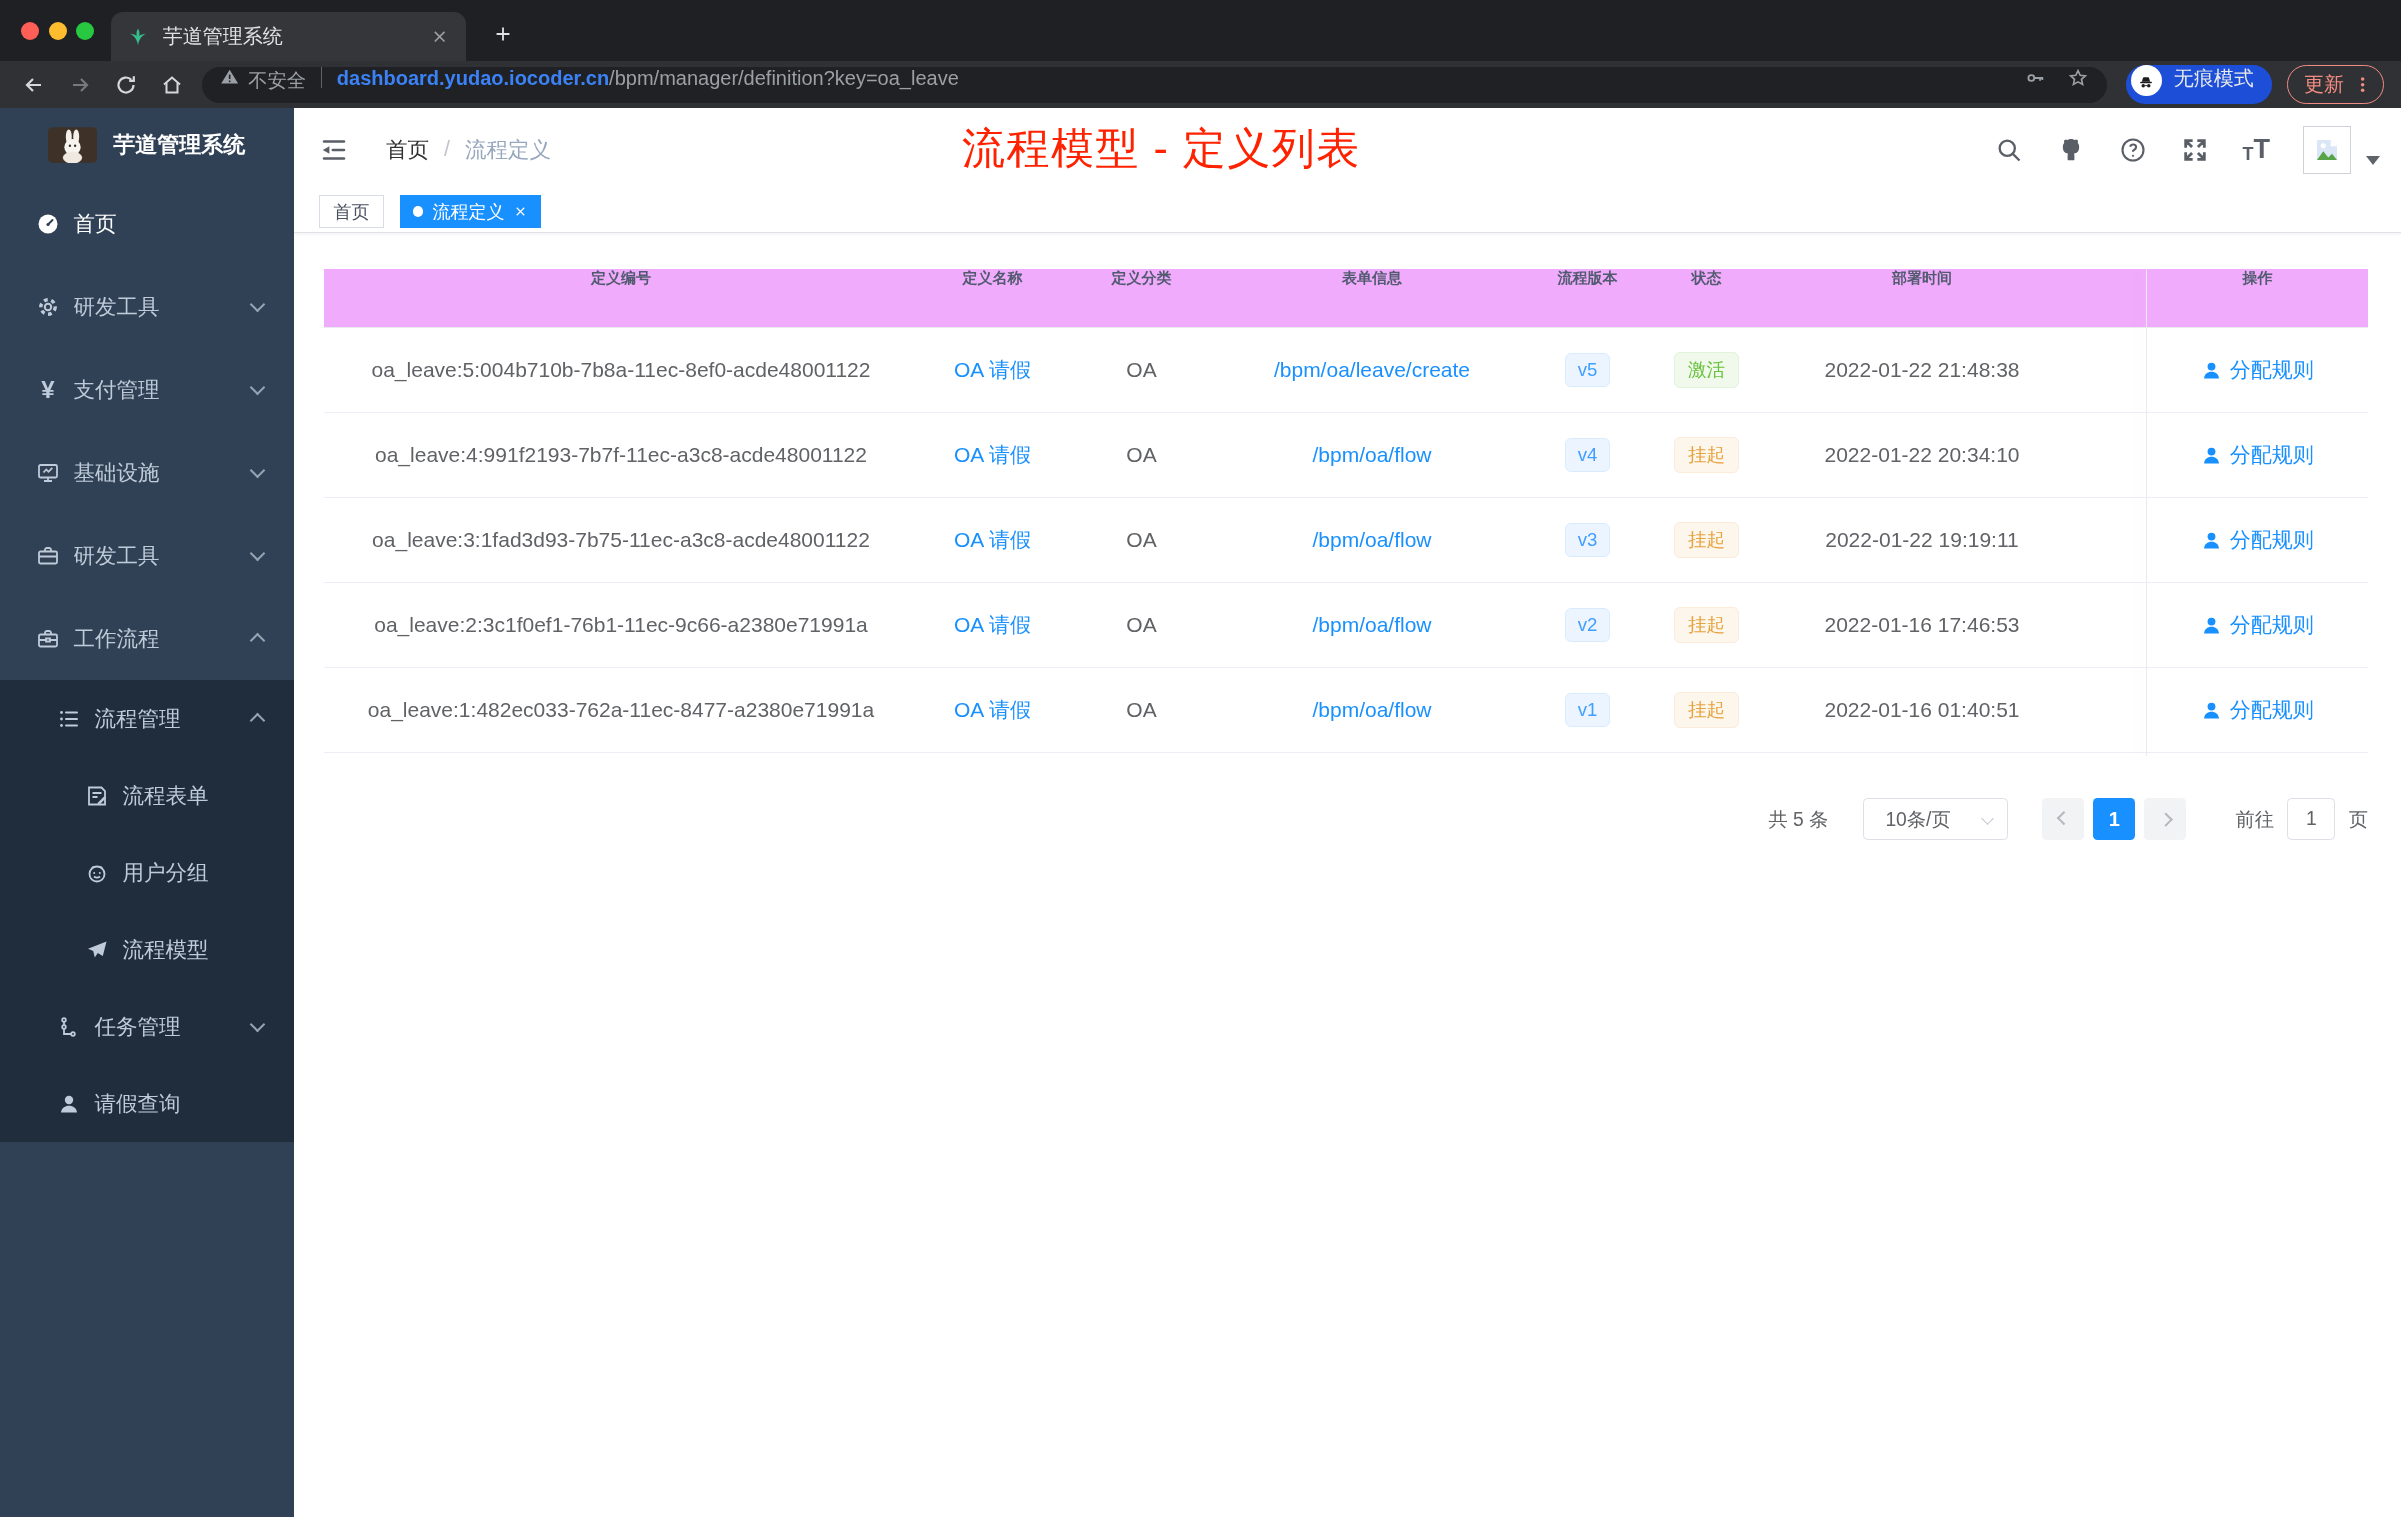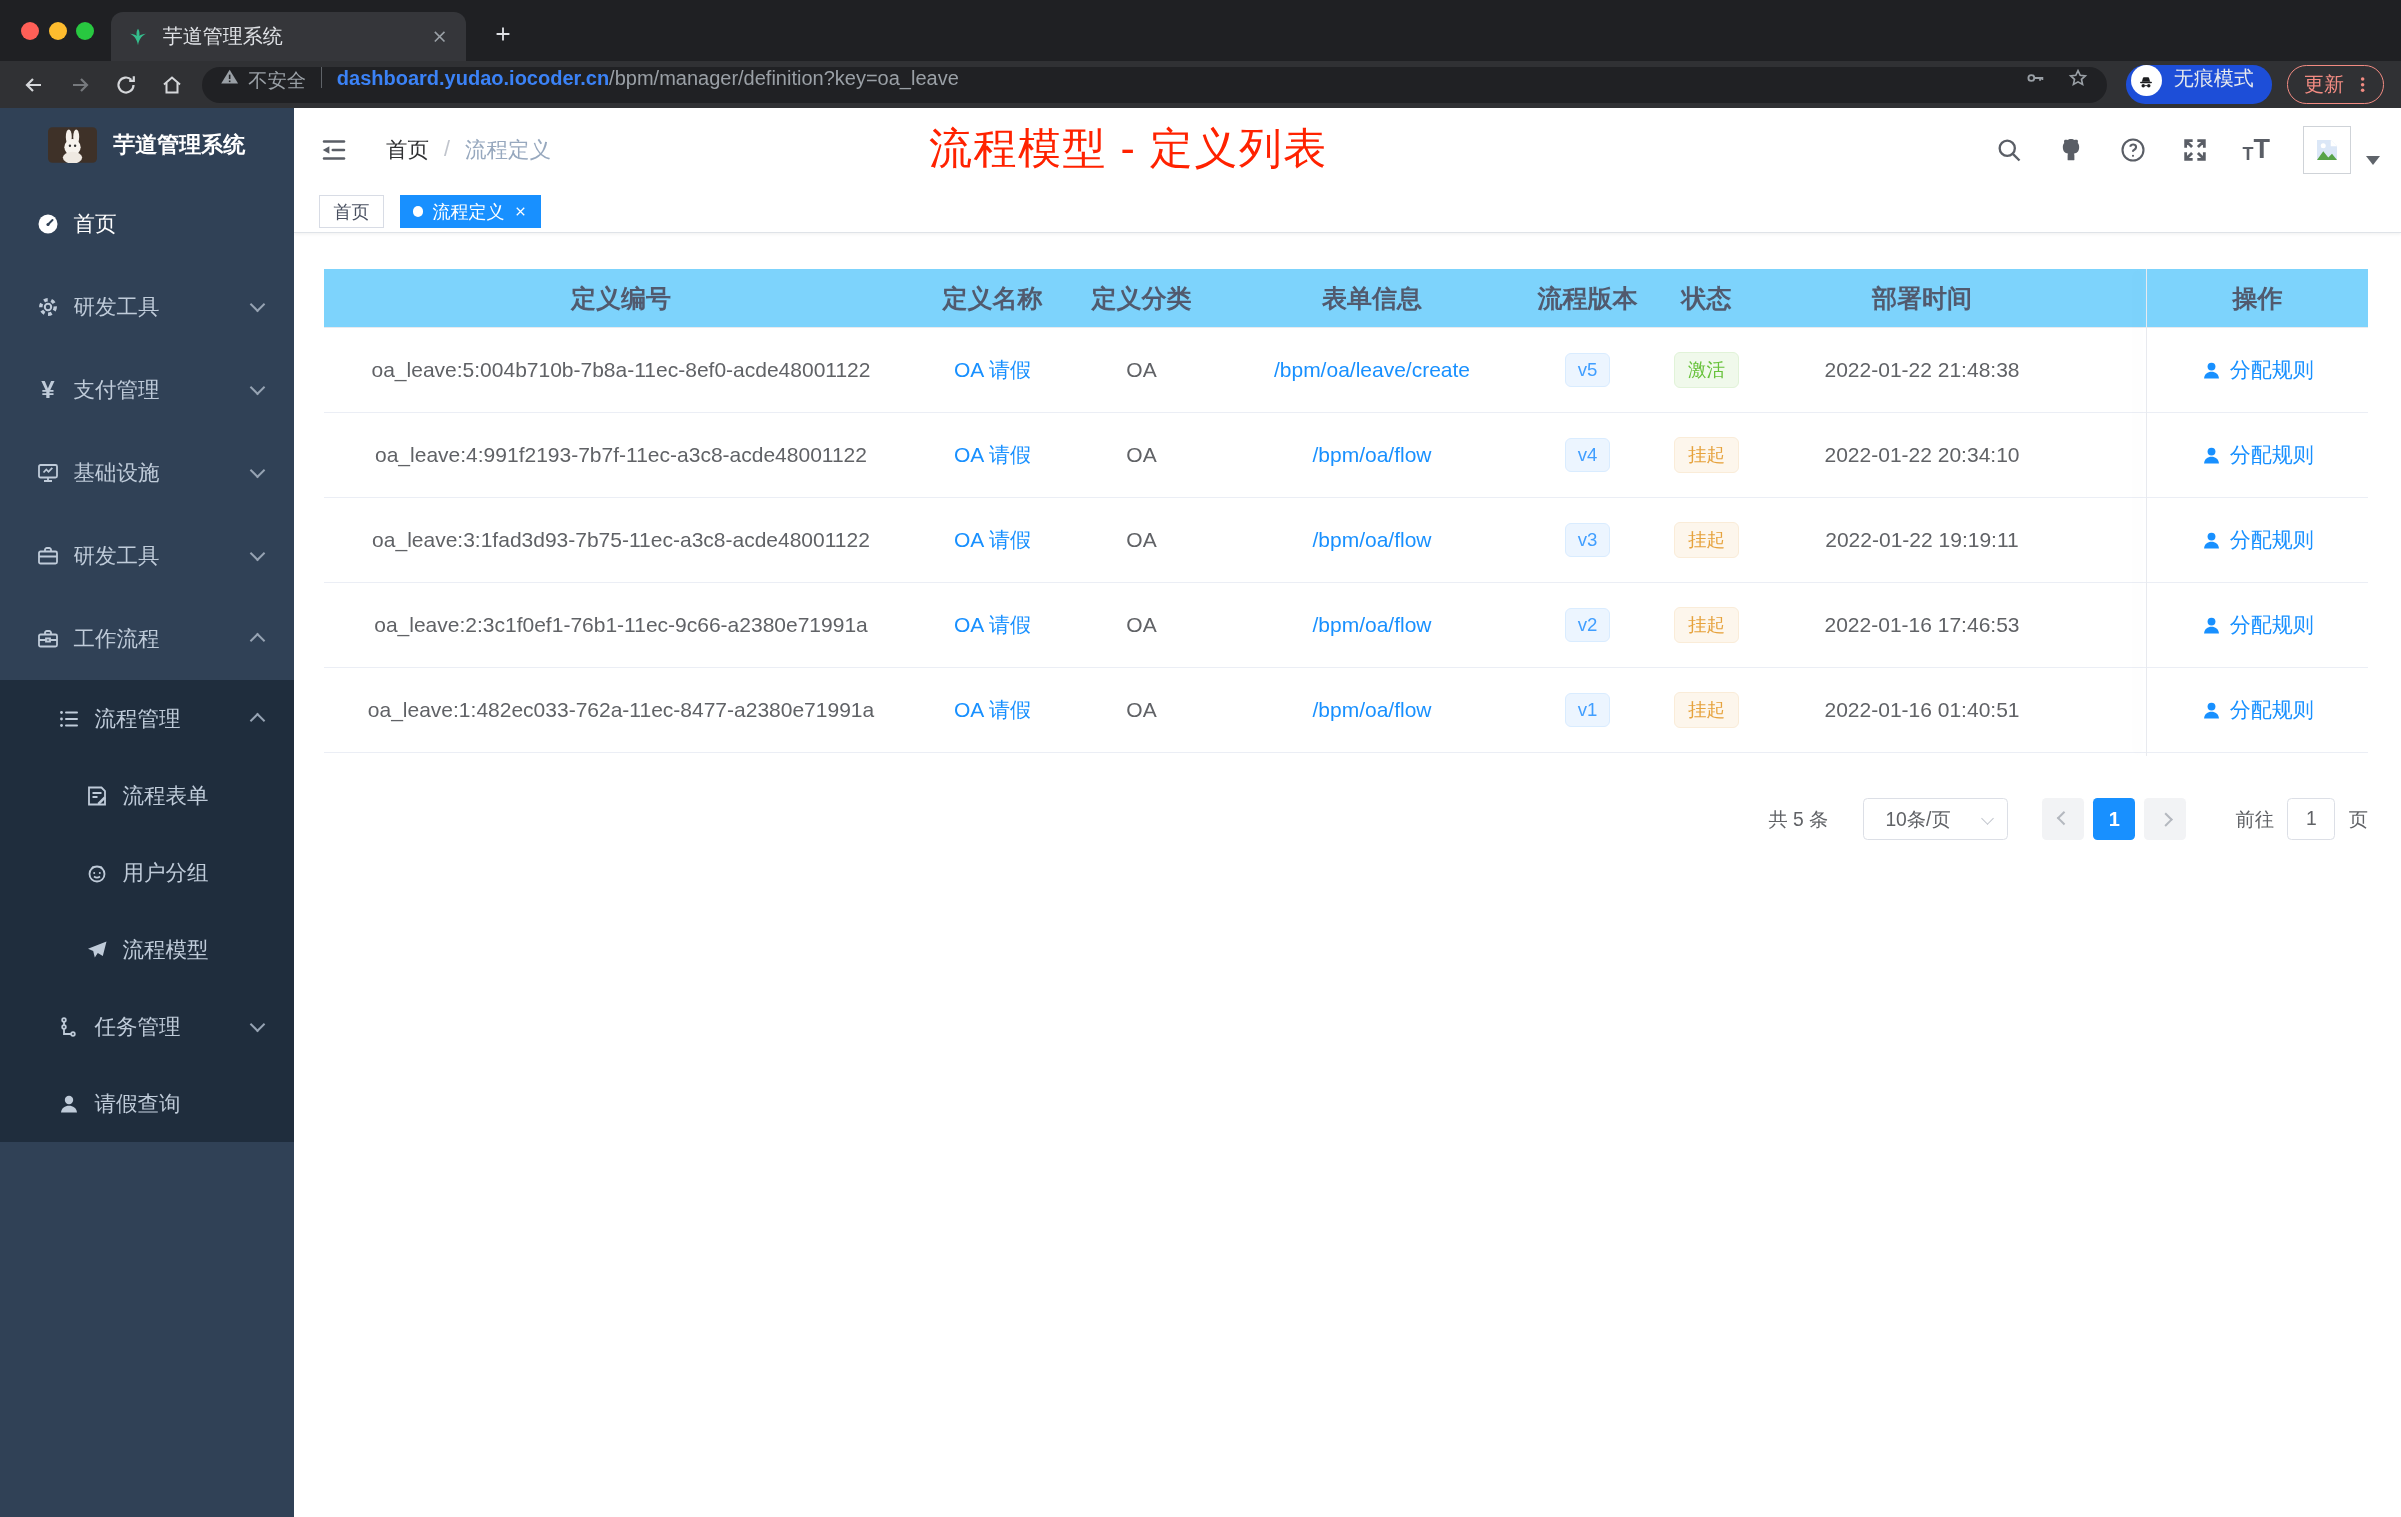--- a/index.html
+++ b/index.html
@@ -66,32 +66,32 @@
   .bc-sep{color:#c0c4cc;margin:0 15px}
   .bc-cur{color:#97a8be}
   .nav-right{margin-left:auto;display:flex;align-items:center;margin-right:21px}
   .hicon{width:28px;height:28px;color:#5a5e66;margin-left:34px;flex:none}
   .tt{margin-left:34px;color:#5a5e66;font-weight:700;display:flex;align-items:flex-end;line-height:1}
   .tt .t-small{font-size:18px}
   .tt .t-big{font-size:27px}
   .avatar-box{width:48px;height:48px;border:1.5px solid #cfd3d8;background:#fff;margin-left:33px;display:flex;align-items:center;justify-content:center}
   .avatar-box svg{width:30px;height:30px}
   .caret{width:0;height:0;border-left:7.4px solid transparent;border-right:7.4px solid transparent;border-top:9px solid #5f646b;margin-left:15px;margin-top:22px}
-  .red-title{position:absolute;left:635px;top:12px;font-size:43px;font-weight:500;color:#ff2200;letter-spacing:1.5px;white-space:nowrap}
+  .red-title{position:absolute;left:668px;top:12px;font-size:43px;font-weight:500;color:#ff2200;letter-spacing:1.5px;white-space:nowrap}
 
   .tags-bar{height:42px;display:flex;align-items:center;padding-left:25px;border-bottom:0.7px solid #dfe3e8;box-shadow:0 1.5px 3px rgba(0,0,0,.05);position:relative;background:#fff}
   .tag{height:33px;display:flex;align-items:center;font-size:18px;padding:0 13.4px;border:0.7px solid #d8dce5;background:#fff;color:#495060;cursor:pointer}
   .tag + .tag{margin-left:16.3px}
   .tag.active{background:#1890ff;border-color:#1890ff;color:#fff;padding:0 12px}
   .tag-dot{width:10.4px;height:10.4px;border-radius:50%;background:#fff;margin-right:9px}
   .tag-close{width:15px;height:15px;margin-left:9px;color:#fff}
 
   .content{padding:36px 33px 0 30px}
   .table{position:relative;width:100%}
-  .t-head{display:flex;height:59px;background:#7dd3fc;align-items:center;font-weight:700;color:#515a6e;font-size:25px;border-bottom:0.7px solid #e8eaef}
+  .t-head{display:flex;height:59px;background:#f0abfc;align-items:flex-start;font-weight:700;color:#515a6e;font-size:15px;border-bottom:0.7px solid #e8eaef}
   .t-row{display:flex;height:85px;align-items:center;border-bottom:0.7px solid #ebeef5;font-size:21px;color:#606266;background:#fff}
   .cell{display:flex;align-items:center;justify-content:center;text-align:center;flex:none}
   .col-id{width:594px}.col-name{width:149px}.col-cat{width:149px}.col-form{width:312px}
   .col-ver{width:119px}.col-status{width:119px}.col-time{width:312px}
   .col-fill{flex:1 1 auto}
   .col-op{width:221px}
   a.blue{color:#1890ff;cursor:pointer;text-decoration:none}
   .badge-ver{padding:6px 12px;background:#ecf5ff;border:0.7px solid #d9ecff;border-radius:6px;color:#409eff;font-size:18.6px;line-height:1.1}
   .badge-status{padding:6.7px 13.4px;border-radius:6px;font-size:18.6px;line-height:1.1}
   .badge-success{background:#f0f9eb;border:0.7px solid #e1f3d8;color:#67c23a}

